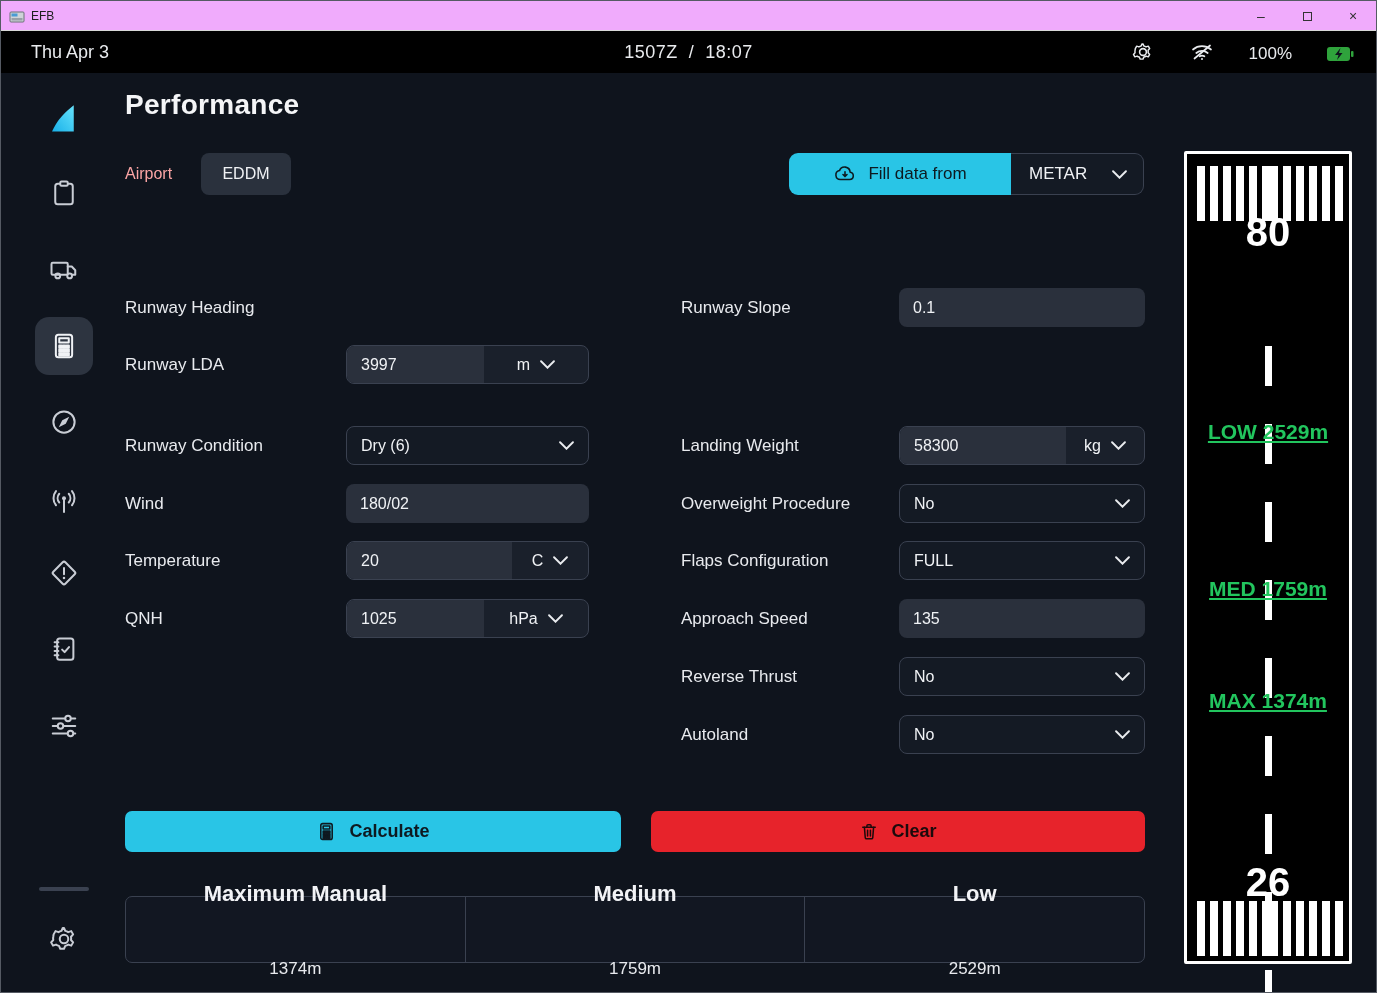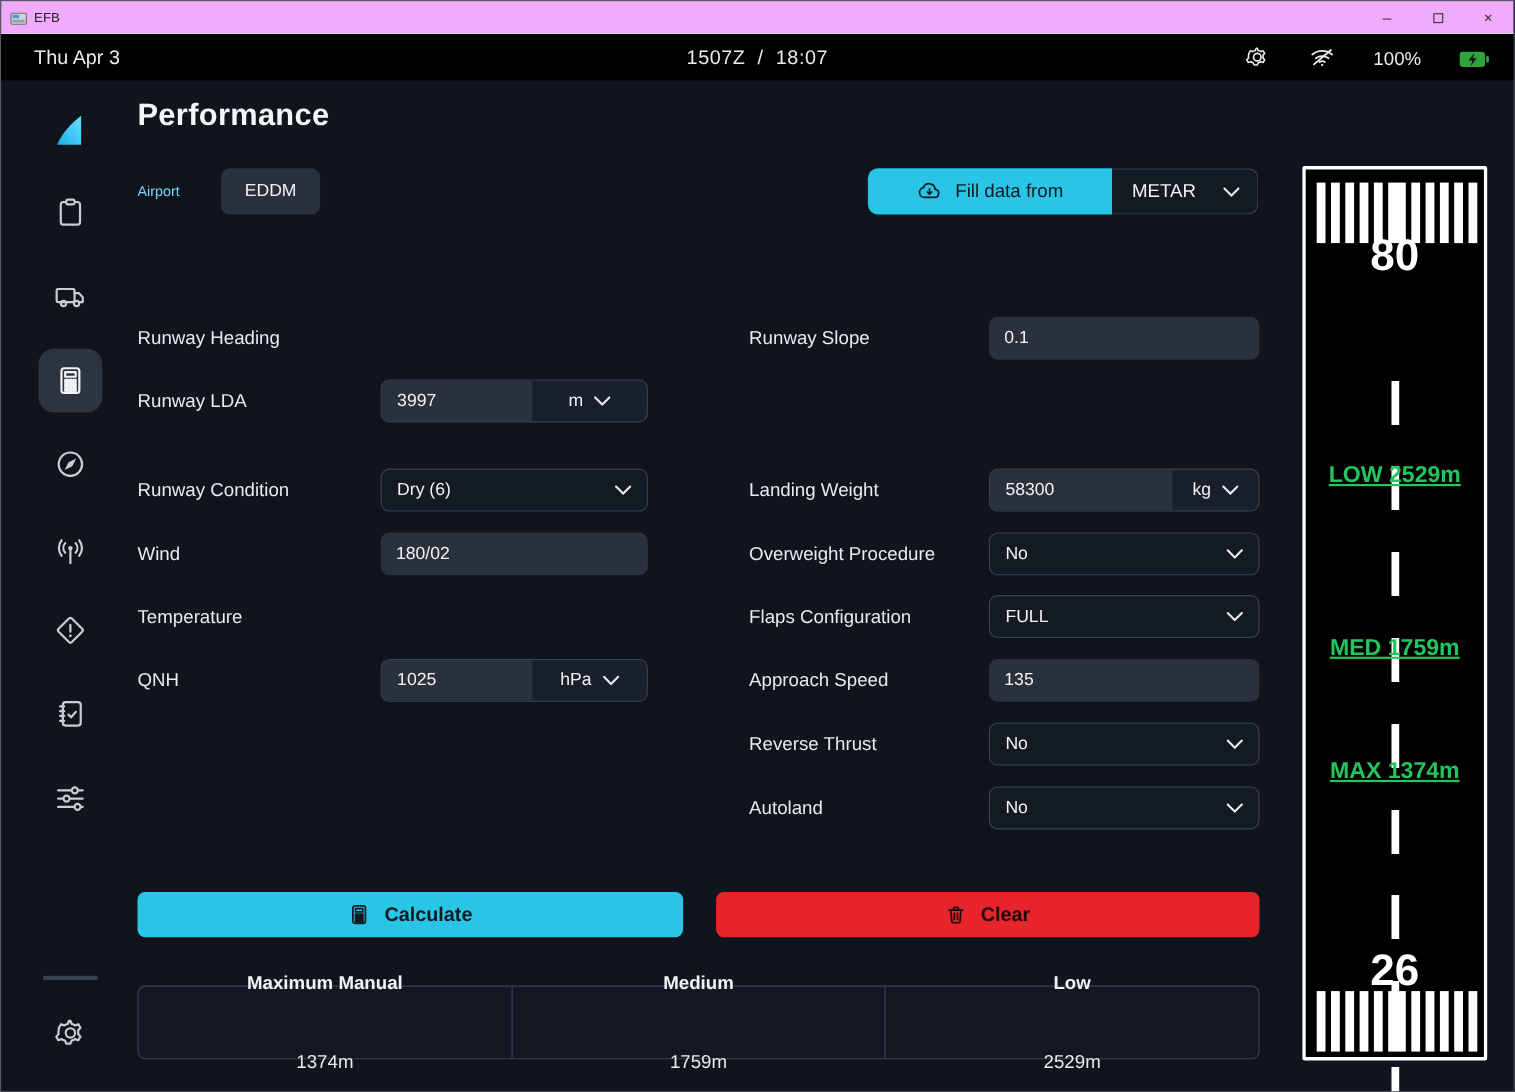--- a/index.html
+++ b/index.html
@@ -28,21 +28,21 @@
   .sidebar-item svg { display:block; }
   .side-divider { position:absolute; left:38px; top:886px; width:50px; height:4px; border-radius:2px; background:#3a4150; }
 
   
   .page-title { position:absolute; left:124px; top:88px; font-size:28px; font-weight:700; color:#f4f5f7; letter-spacing:.3px; }
   .tabs { position:absolute; left:946px; top:87px; height:40px; display:flex; border:1px solid #3a4150; border-radius:9px; overflow:hidden; background:#141a24; }
   .tab { height:100%; display:flex; align-items:center; justify-content:center; font-size:17px; color:#eef0f3; border-right:1px solid #3a4150; cursor:default; }
   .tab:last-child { border-right:none; }
   .tab.active { background:#3d4452; border-radius:9px; }
 
-  .airport-label { position:absolute; left:124px; top:152px; height:42px; line-height:42px; font-size:13px; color:#7dd3fc; }
+  .airport-label { position:absolute; left:124px; top:152px; height:42px; line-height:42px; font-size:16px; color:#fca5a5; }
   .airport-btn { position:absolute; left:200px; top:152px; width:90px; height:42px; background:#2a313d; border-radius:8px; color:#f0f2f5; font-size:16px; display:flex; align-items:center; justify-content:center; }
 
   .fill-btn { position:absolute; left:788px; top:152px; width:222px; height:42px; background:#29c5e6; border-radius:9px 0 0 9px; color:#0d1a20; font-size:17px; font-weight:500; display:flex; align-items:center; justify-content:center; gap:11px; }
   .fill-src { position:absolute; left:1010px; top:152px; width:133px; height:42px; border:1px solid #3a4150; border-left:none; border-radius:0 9px 9px 0; background:#141a24; color:#f0f2f5; font-size:17px; display:flex; align-items:center; justify-content:space-between; padding:0 16px 0 18px; }
 
   
   .row { position:absolute; left:0; width:100%; height:39px; }
   .flabel { position:absolute; height:39px; line-height:39px; font-size:17px; color:#e8eaee; }
   .lcol { left:124px; } .rcol { left:680px; }
   .ctl { position:absolute; height:39px; border-radius:8px; font-size:16px; color:#f0f2f5; }
@@ -59,21 +59,21 @@
 
   
   .btn { position:absolute; top:810px; height:41px; border-radius:7px; display:flex; align-items:center; justify-content:center; gap:12px; font-size:18px; font-weight:700; cursor:default; }
   .btn-calc { left:124px; width:496px; background:#29c5e6; color:#0e1920; }
   .btn-clear { left:650px; width:494px; background:#e7232b; color:#1c0a0c; }
 
   
   .results { position:absolute; left:124px; top:895px; width:1020px; height:67px; border:1px solid #3a4150; border-radius:7px; display:flex; background:#121722; }
   .res-cell { flex:1; border-right:1px solid #3a4150; display:flex; flex-direction:column; align-items:center; justify-content:center; gap:4px; }
   .res-cell:last-child { border-right:none; }
-  .res-head { font-size:17px; font-weight:700; color:#f2f3f6; }
+  .res-head { font-size:22px; font-weight:700; color:#f2f3f6; }
   .res-val { font-size:17px; color:#e8eaee;margin-top:48px; }
 
   
   .runway { position:absolute; left:1183px; top:150px; width:168px; height:813px; background:#000; border:3px solid #fff; border-radius:2px; }
   .rw-stripes { position:absolute; left:0; width:100%; display:flex; justify-content:space-between; padding:0 10px; }
   .rw-stripes.top { top:12px; } .rw-stripes.bottom { bottom:5px; }
   .stripe-group { display:flex; gap:5px; }
   .stripe-group span { width:8px; height:55px; background:#fff; display:block; }
   .rw-num { position:absolute; left:0; width:100%; text-align:center; color:#fff; font-size:40px; font-weight:700; line-height:40px; }
   .rw-num.far { top:58px; } .rw-num.near { top:708px; }
@@ -307,20 +307,31 @@
       <span class="chev">
           <svg width="15" height="9" viewBox="0 0 14 8" fill="none" stroke="#e9ebee" stroke-width="1.8" stroke-linecap="round">
             <path d="M1 1l6 6 6-6"></path>
           </svg>
         </span>
     </div>
   </div>
 
   <div class="row" style="top:540px">
     <div class="flabel lcol">Temperature</div>
+    <div class="ctl iu lctl">
+      <div class="iu-input"><input value="20" style=""></div>
+      <div class="iu-unit uw76">
+        <span>C</span>
+        <span class="chev">
+            <svg width="15" height="9" viewBox="0 0 14 8" fill="none" stroke="#e9ebee" stroke-width="1.8" stroke-linecap="round">
+              <path d="M1 1l6 6 6-6"></path>
+            </svg>
+          </span>
+      </div>
+    </div>
     <div class="flabel rcol">Flaps Configuration</div>
     <div class="ctl select rctl">
       <span>FULL</span>
       <span class="chev">
           <svg width="15" height="9" viewBox="0 0 14 8" fill="none" stroke="#e9ebee" stroke-width="1.8" stroke-linecap="round">
             <path d="M1 1l6 6 6-6"></path>
           </svg>
         </span>
     </div>
   </div>

